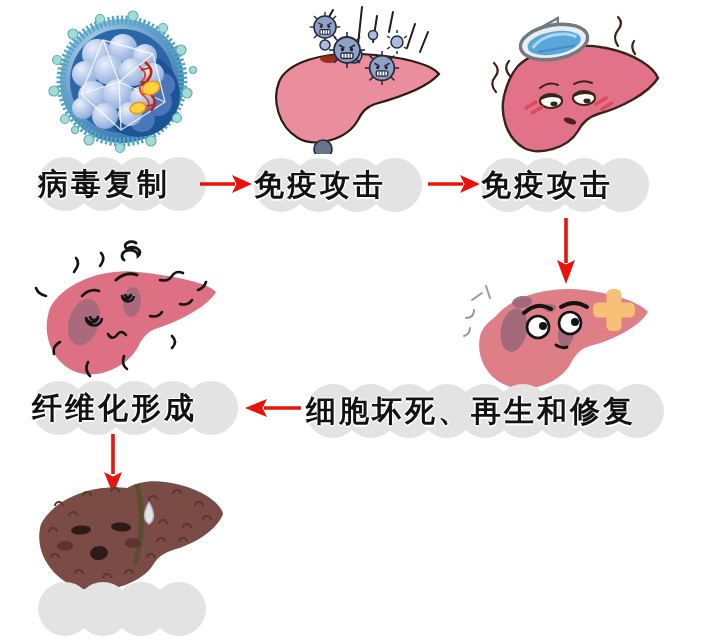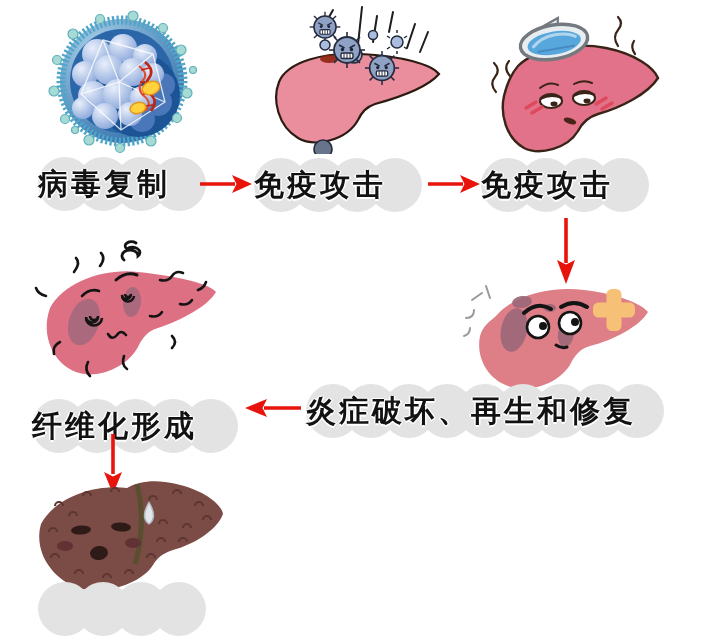--- a/index.html
+++ b/index.html
@@ -300,23 +300,23 @@
       <i></i>
       <i></i>
       <i></i>
       <i></i>
       <i></i>
       <i></i>
       <i></i>
       <i></i>
       <i></i>
     </div>
-  <span class="label-text">炎症破坏、再生和修复</span>
-</div>
-<div class="stage-label" style="left:32px;top:394px;width:206px">
+  <span class="label-text">细胞坏死、再生和修复</span>
+</div>
+<div class="stage-label" style="left:32px;top:376px;width:206px">
   <div class="cloud">
       <i></i>
       <i></i>
       <i></i>
       <i></i>
       <i></i>
     </div>
   <span class="label-text">纤维化形成</span>
 </div>
 

